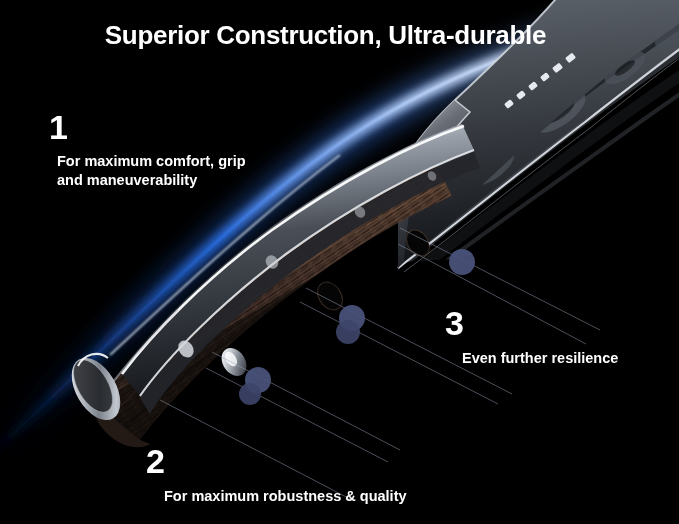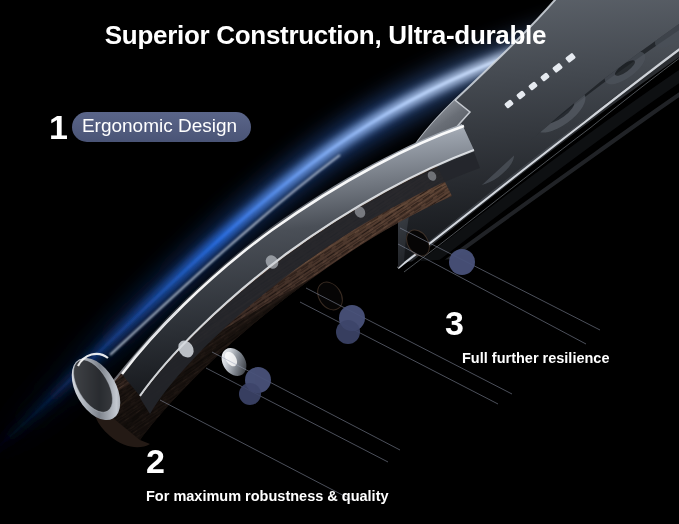--- a/index.html
+++ b/index.html
@@ -87,21 +87,21 @@
     font-weight:bold;
     line-height:19px;
     white-space:pre-line;
   }
 
   
   #callout-1{ left:49px;  top:110px; }
   #callout-1 .callout-sub{ margin-top:8px; margin-left:8px; }
 
   #callout-2{ left:146px; top:444px; }
-  #callout-2 .callout-sub{ margin-top:9px; }
+  #callout-2 .callout-sub{ margin-top:9px; margin-left:18px; }
 
   #callout-3{ left:445px; top:306px; }
   #callout-3 .callout-sub{ margin-top:9px; margin-left:17px; }
 </style>
 </head>
 <body>
 
 <div id="stage">
 
   <svg id="glow-arc" viewBox="0 0 679 524">
@@ -362,31 +362,32 @@
       <circle cx="348" cy="332" r="12"></circle>
       <circle cx="250" cy="394" r="11"></circle>
     </g>
   </svg>
 
   <div class="headline">Superior Construction, Ultra-durable</div>
 
   <div class="callout" id="callout-1">
     <div class="callout-head">
       <span class="callout-num">1</span>
-      <span class="callout-pill">Ergonomic Design</span>
     </div>
+    <div class="callout-sub">For maximum comfort, grip
+and maneuverability</div>
   </div>
 
   <div class="callout" id="callout-2">
     <div class="callout-head">
       <span class="callout-num">2</span>
     </div>
     <div class="callout-sub">For maximum robustness &amp; quality</div>
   </div>
 
   <div class="callout" id="callout-3">
     <div class="callout-head">
       <span class="callout-num">3</span>
     </div>
-    <div class="callout-sub">Full further resilience</div>
+    <div class="callout-sub">Even further resilience</div>
   </div>
 
 </div>
 
 </body></html>

